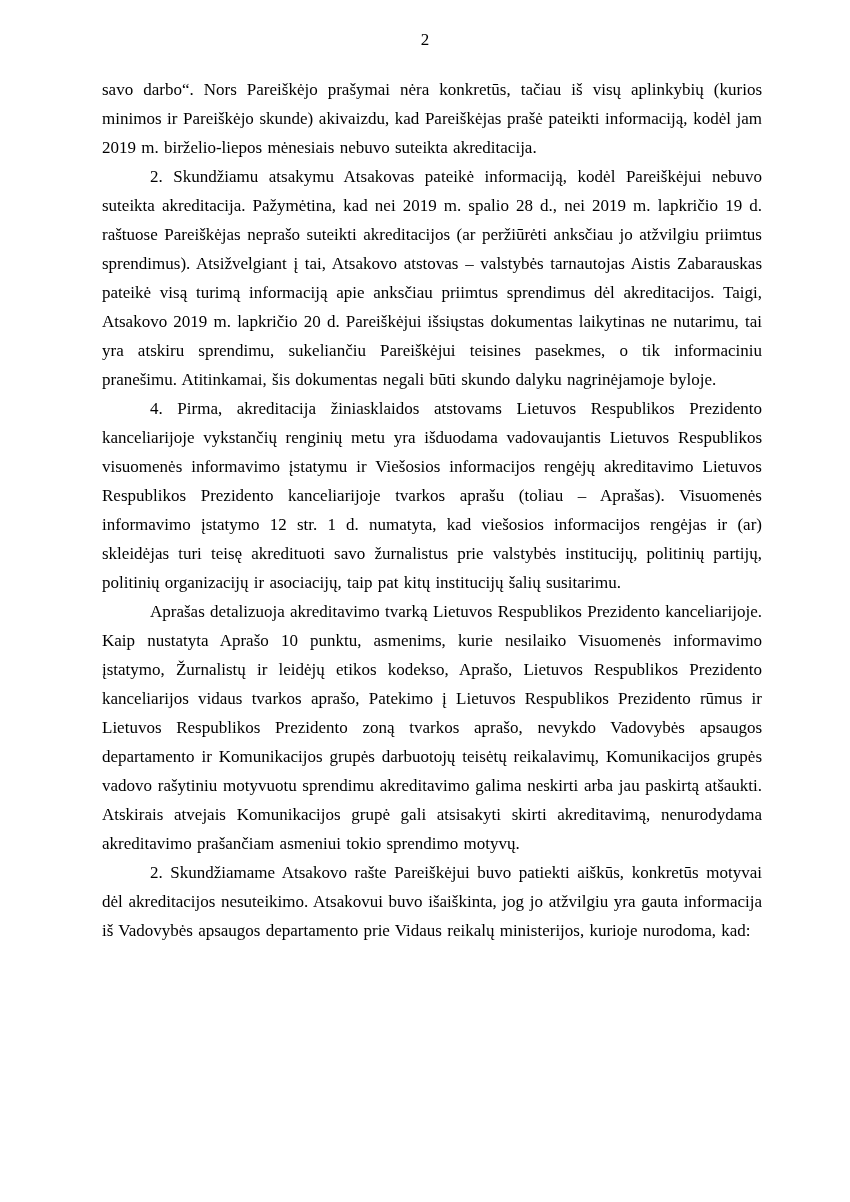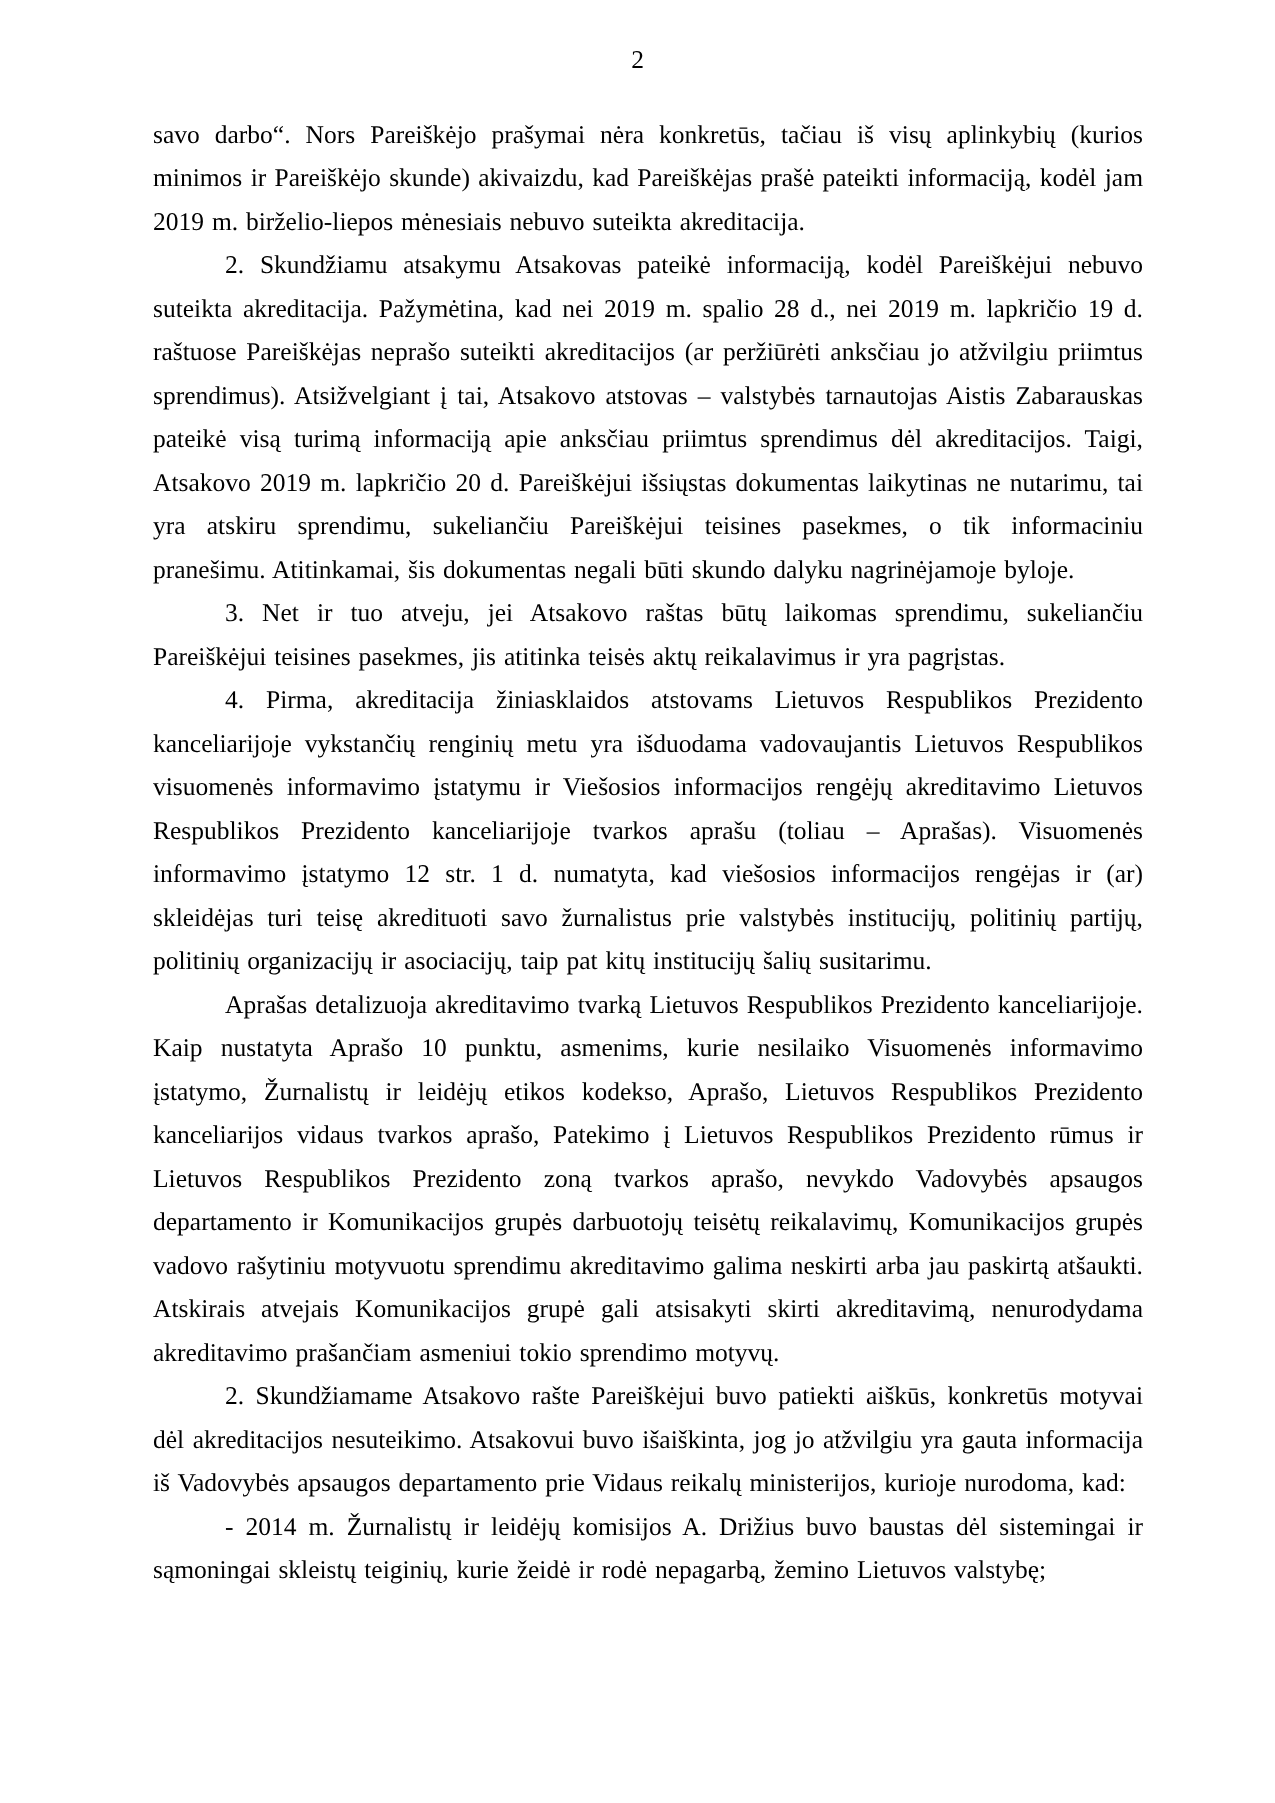--- a/index.html
+++ b/index.html
@@ -37,19 +37,17 @@
   }
 </style>
 </head>
 <body>
 
 <div class="page">
   <div class="page-number">2</div>
   <div class="content">
     <p>savo darbo“. Nors Pareiškėjo prašymai nėra konkretūs, tačiau iš visų aplinkybių (kurios minimos ir Pareiškėjo skunde) akivaizdu, kad Pareiškėjas prašė pateikti informaciją, kodėl jam 2019 m. birželio-liepos mėnesiais nebuvo suteikta akreditacija.</p>
     <p class="indent">2. Skundžiamu atsakymu Atsakovas pateikė informaciją, kodėl Pareiškėjui nebuvo suteikta akreditacija. Pažymėtina, kad nei 2019 m. spalio 28 d., nei 2019 m. lapkričio 19 d. raštuose Pareiškėjas neprašo suteikti akreditacijos (ar peržiūrėti anksčiau jo atžvilgiu priimtus sprendimus). Atsižvelgiant į tai, Atsakovo atstovas – valstybės tarnautojas Aistis Zabarauskas pateikė visą turimą informaciją apie anksčiau priimtus sprendimus dėl akreditacijos. Taigi, Atsakovo 2019 m. lapkričio 20 d. Pareiškėjui išsiųstas dokumentas laikytinas ne nutarimu, tai yra atskiru sprendimu, sukeliančiu Pareiškėjui teisines pasekmes, o tik informaciniu pranešimu. Atitinkamai, šis dokumentas negali būti skundo dalyku nagrinėjamoje byloje.</p>
-    <p class="indent">3. Net ir tuo atveju, jei Atsakovo raštas būtų laikomas sprendimu, sukeliančiu Pareiškėjui teisines pasekmes, jis atitinka teisės aktų reikalavimus ir yra pagrįstas.</p>
     <p class="indent">4. Pirma, akreditacija žiniasklaidos atstovams Lietuvos Respublikos Prezidento kanceliarijoje vykstančių renginių metu yra išduodama vadovaujantis Lietuvos Respublikos visuomenės informavimo įstatymu ir Viešosios informacijos rengėjų akreditavimo Lietuvos Respublikos Prezidento kanceliarijoje tvarkos aprašu (toliau – Aprašas). Visuomenės informavimo įstatymo 12 str. 1 d. numatyta, kad viešosios informacijos rengėjas ir (ar) skleidėjas turi teisę akredituoti savo žurnalistus prie valstybės institucijų, politinių partijų, politinių organizacijų ir asociacijų, taip pat kitų institucijų šalių susitarimu.</p>
     <p class="indent">Aprašas detalizuoja akreditavimo tvarką Lietuvos Respublikos Prezidento kanceliarijoje. Kaip nustatyta Aprašo 10 punktu, asmenims, kurie nesilaiko Visuomenės informavimo įstatymo, Žurnalistų ir leidėjų etikos kodekso, Aprašo, Lietuvos Respublikos Prezidento kanceliarijos vidaus tvarkos aprašo, Patekimo į Lietuvos Respublikos Prezidento rūmus ir Lietuvos Respublikos Prezidento zoną tvarkos aprašo, nevykdo Vadovybės apsaugos departamento ir Komunikacijos grupės darbuotojų teisėtų reikalavimų, Komunikacijos grupės vadovo rašytiniu motyvuotu sprendimu akreditavimo galima neskirti arba jau paskirtą atšaukti. Atskirais atvejais Komunikacijos grupė gali atsisakyti skirti akreditavimą, nenurodydama akreditavimo prašančiam asmeniui tokio sprendimo motyvų.</p>
     <p class="indent">2. Skundžiamame Atsakovo rašte Pareiškėjui buvo patiekti aiškūs, konkretūs motyvai dėl akreditacijos nesuteikimo. Atsakovui buvo išaiškinta, jog jo atžvilgiu yra gauta informacija iš Vadovybės apsaugos departamento prie Vidaus reikalų ministerijos, kurioje nurodoma, kad:</p>
-    <p class="indent">- 2014 m. Žurnalistų ir leidėjų komisijos A. Drižius buvo baustas dėl sistemingai ir sąmoningai skleistų teiginių, kurie žeidė ir rodė nepagarbą, žemino Lietuvos valstybę;</p>
   </div>
 </div>
 
 </body></html>

